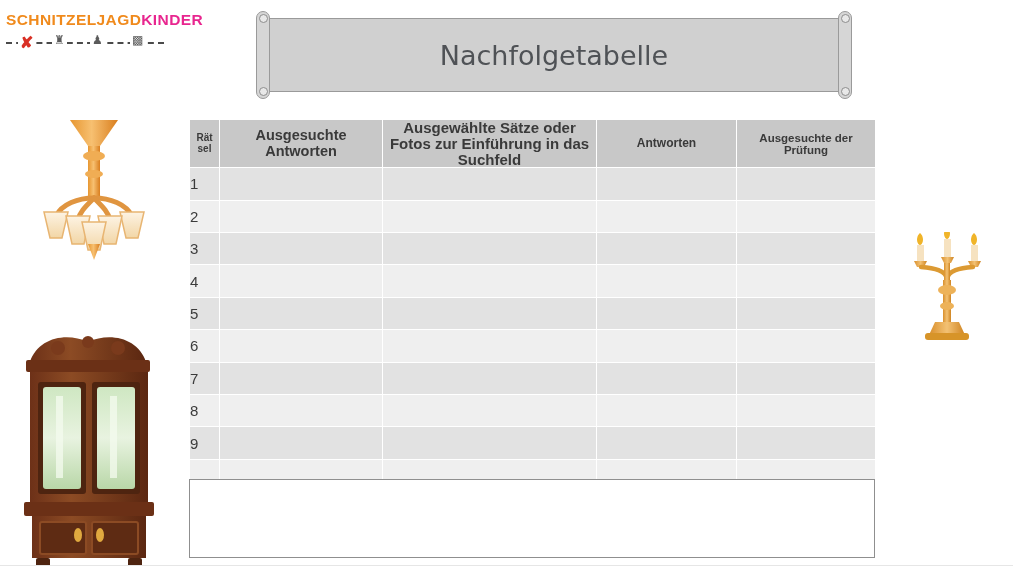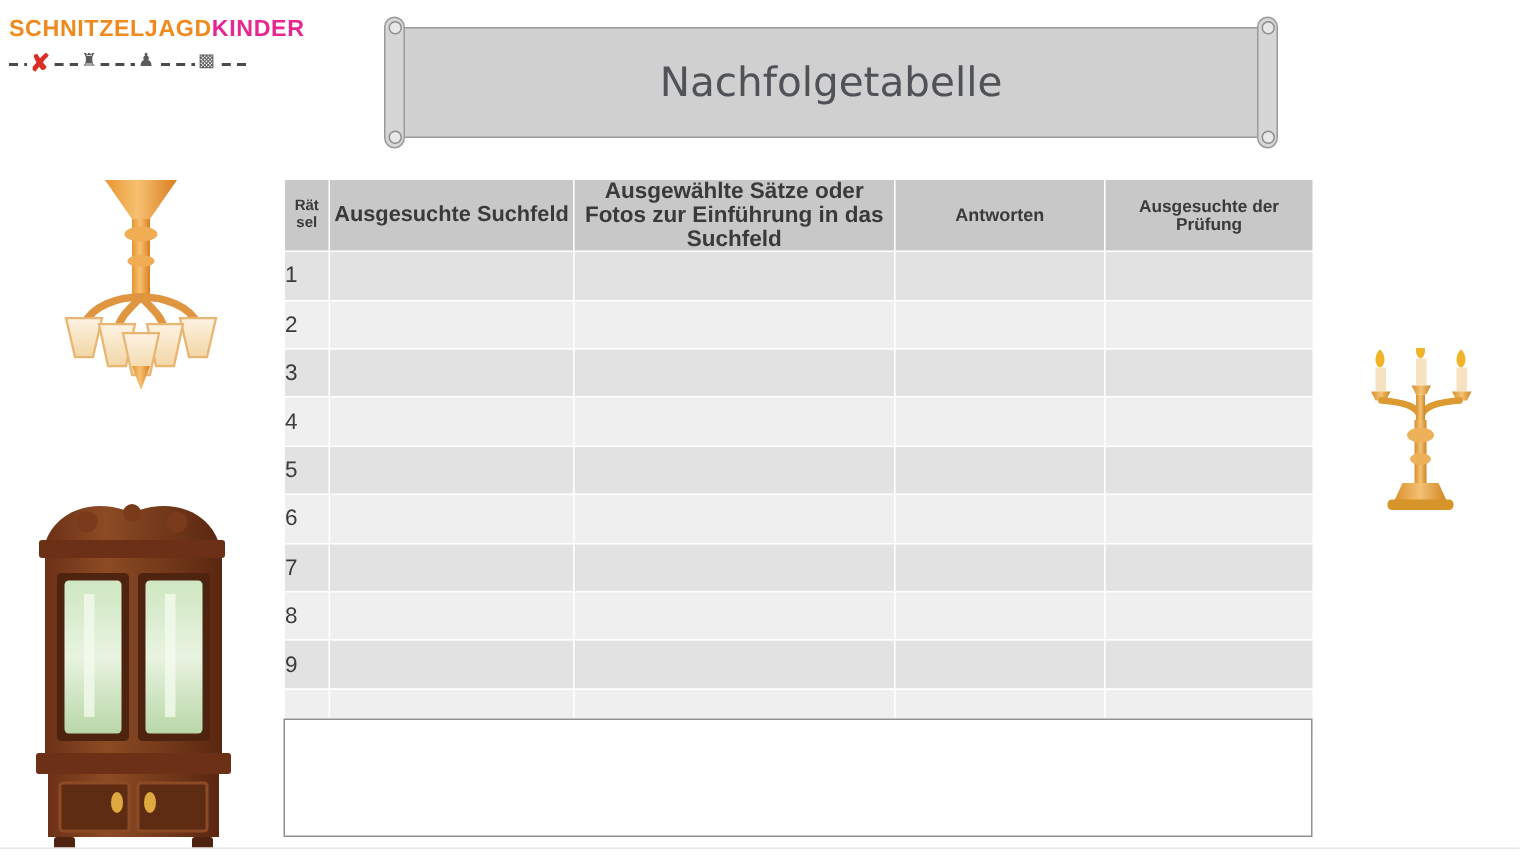--- a/index.html
+++ b/index.html
@@ -242,21 +242,21 @@
 </div>
 
 <div id="table-wrap">
   <table class="grid">
     <thead>
       <tr>
         <th class="c0">
           <div>Rät</div>
           <div>sel</div>
         </th>
-        <th class="c1">Ausgesuchte Suchfeld</th>
+        <th class="c1">Ausgesuchte Antworten</th>
         <th class="c2">
           <div>Ausgewählte Sätze oder</div>
           <div>Fotos zur Einführung in das Suchfeld</div>
         </th>
         <th class="c3">Antworten</th>
         <th class="c4">Ausgesuchte der Prüfung</th>
       </tr>
     </thead>
     <tbody>
       <tr class="odd">

